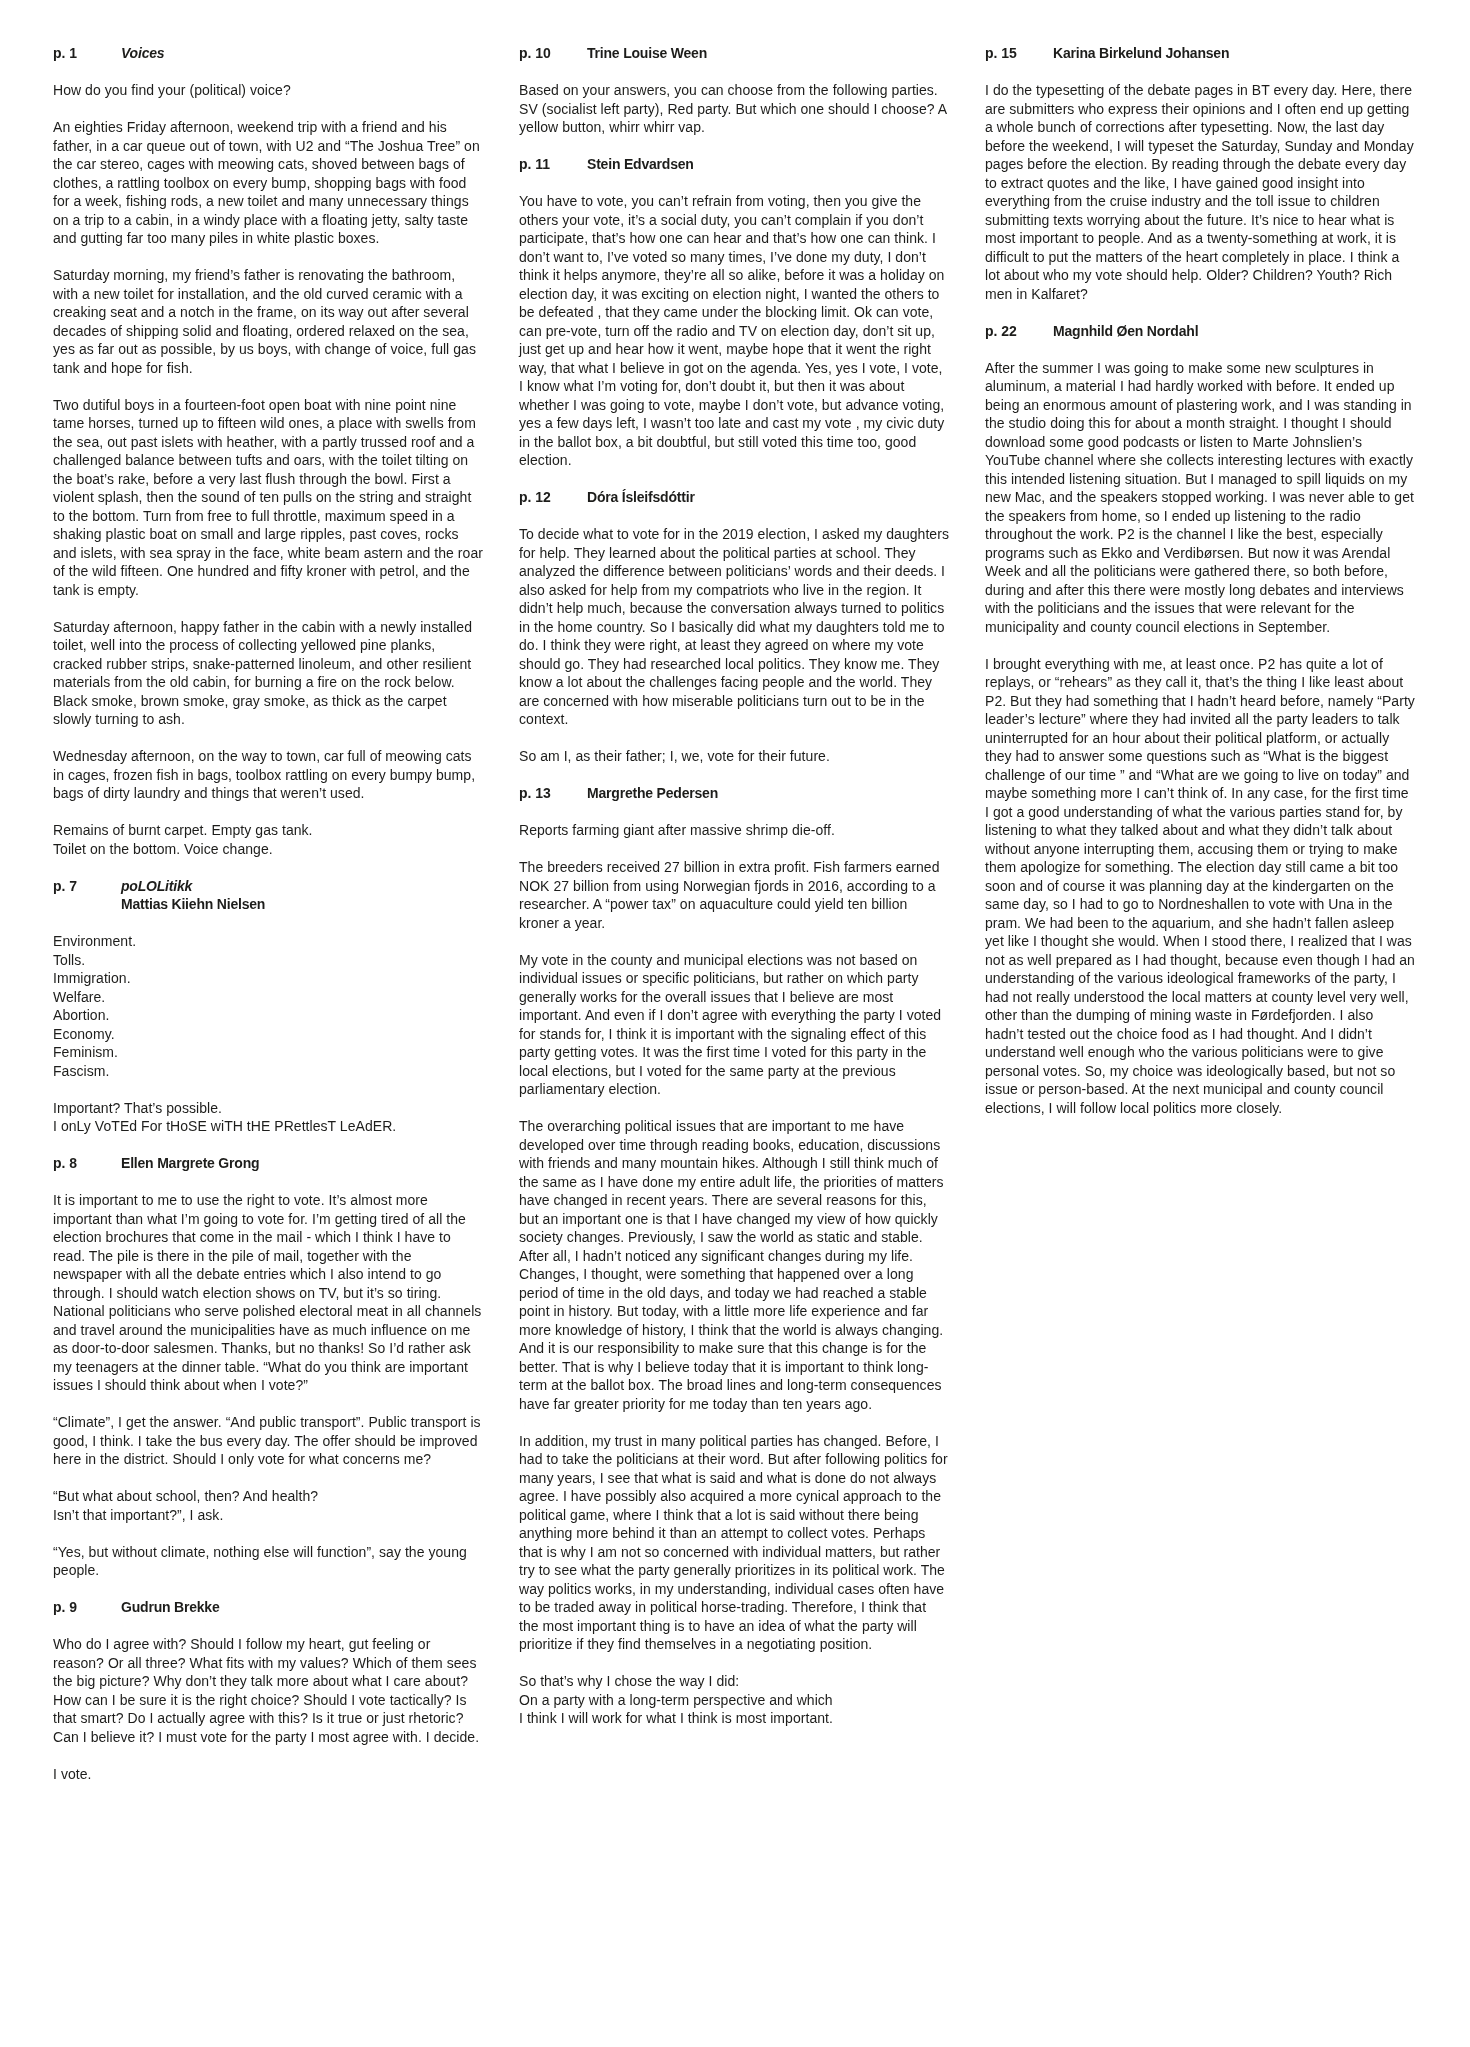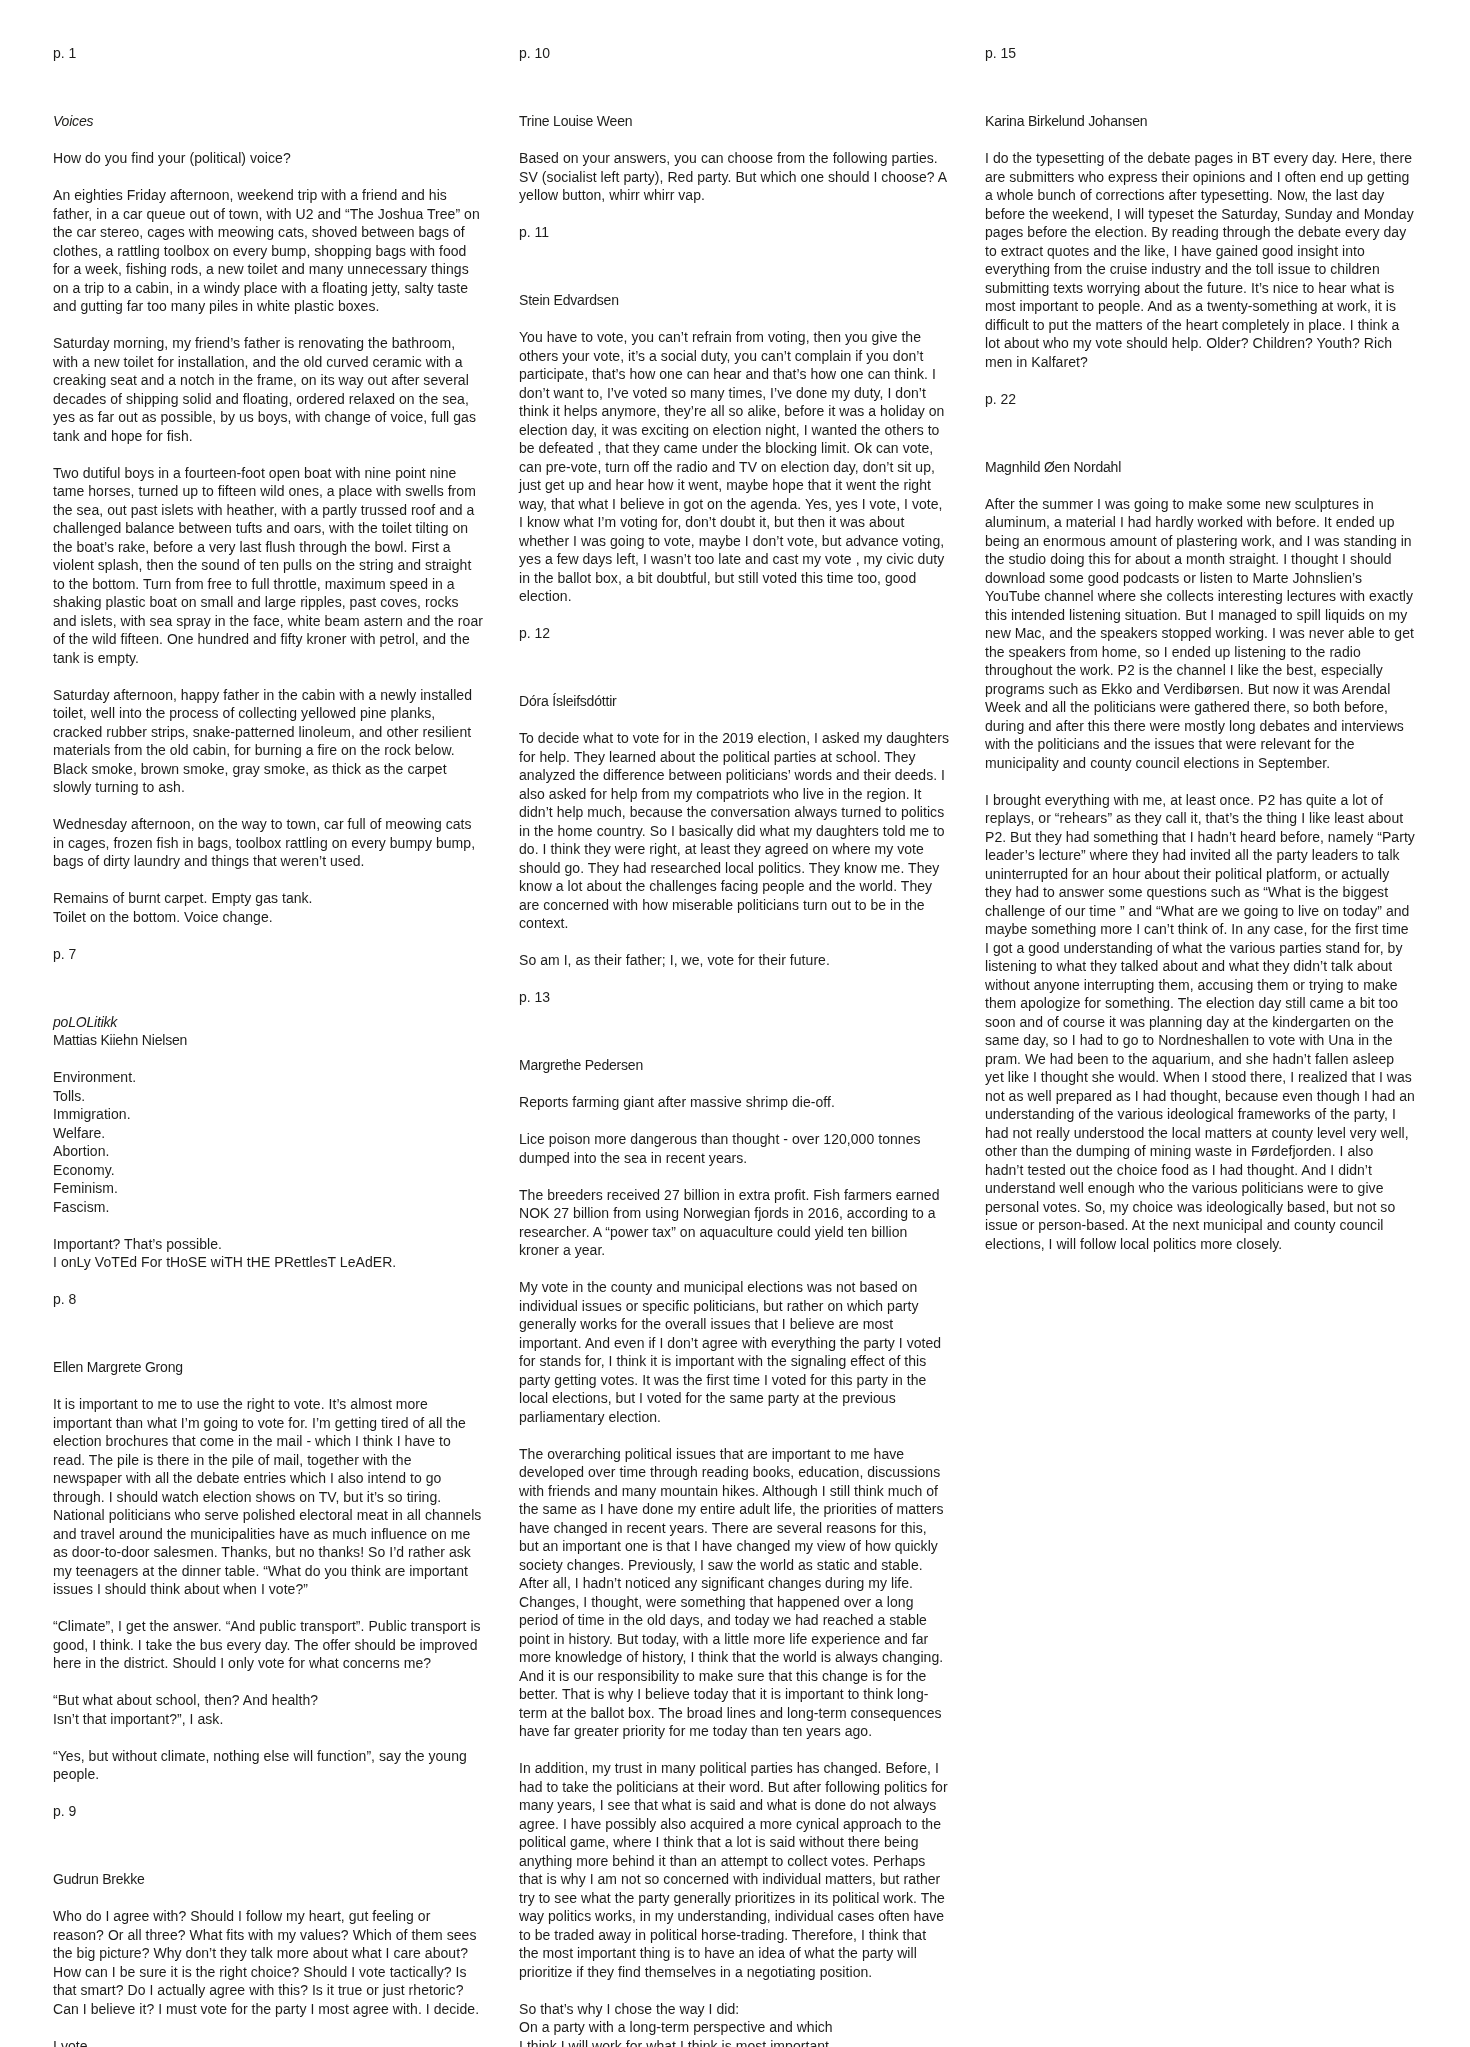--- a/index.html
+++ b/index.html
@@ -27,22 +27,21 @@
     line-height: 18.5px;
   }
   .para {
     margin: 0 0 18.5px 0;
     white-space: pre-line;
     letter-spacing: 0.05px;
   }
   .entry {
     display: flex;
     margin: 0 0 18.5px 0;
-    font-weight: 400;
-    flex-direction: column;
+    font-weight: 700;
   }
   .entry.extra-gap {
     margin-top: 18px;
   }
   .page-num {
     flex: 0 0 68px;
     width: 68px;
   }
   .title {
     flex: 1;
@@ -135,21 +134,20 @@
       </div>
       <p class="para">To decide what to vote for in the 2019 election, I asked my daughters for help. They learned about the political parties at school. They analyzed the difference between politicians’ words and their deeds. I also asked for help from my compatriots who live in the region. It didn’t help much, because the conversation always turned to politics in the home country. So I basically did what my daughters told me to do. I think they were right, at least they agreed on where my vote should go. They had researched local politics. They know me. They know a lot about the challenges facing people and the world. They are concerned with how miserable politicians turn out to be in the context.</p>
       <p class="para">So am I, as their father; I, we, vote for their future.</p>
       <div class="entry">
         <span class="page-num">p. 13</span>
         <span class="title">
           <span class="title-line">Margrethe Pedersen</span>
         </span>
       </div>
       <p class="para">Reports farming giant after massive shrimp die-off.</p>
-      <p class="para">Lice poison more dangerous than thought - over 120,000 tonnes dumped into the sea in recent years.</p>
       <p class="para">The breeders received 27 billion in extra profit. Fish farmers earned NOK 27 billion from using Norwegian fjords in 2016, according to a researcher. A “power tax” on aquaculture could yield ten billion kroner a year.</p>
       <p class="para">My vote in the county and municipal elections was not based on individual issues or specific politicians, but rather on which party generally works for the overall issues that I believe are most important. And even if I don’t agree with everything the party I voted for stands for, I think it is important with the signaling effect of this party getting votes. It was the first time I voted for this party in the local elections, but I voted for the same party at the previous parliamentary election.</p>
       <p class="para">The overarching political issues that are important to me have developed over time through reading books, education, discussions with friends and many mountain hikes. Although I still think much of the same as I have done my entire adult life, the priorities of matters have changed in recent years. There are several reasons for this, but an important one is that I have changed my view of how quickly society changes. Previously, I saw the world as static and stable. After all, I hadn’t noticed any significant changes during my life. Changes, I thought, were something that happened over a long period of time in the old days, and today we had reached a stable point in history. But today, with a little more life experience and far more knowledge of history, I think that the world is always changing. And it is our responsibility to make sure that this change is for the better. That is why I believe today that it is important to think long-term at the ballot box. The broad lines and long-term consequences have far greater priority for me today than ten years ago.</p>
       <p class="para">In addition, my trust in many political parties has changed. Before, I had to take the politicians at their word. But after following politics for many years, I see that what is said and what is done do not always agree. I have possibly also acquired a more cynical approach to the political game, where I think that a lot is said without there being anything more behind it than an attempt to collect votes. Perhaps that is why I am not so concerned with individual matters, but rather try to see what the party generally prioritizes in its political work. The way politics works, in my understanding, individual cases often have to be traded away in political horse-trading. Therefore, I think that the most important thing is to have an idea of what the party will prioritize if they find themselves in a negotiating position.</p>
       <p class="para">So that’s why I chose the way I did:
 On a party with a long-term perspective and which
 I think I will work for what I think is most important.</p>
     </div>
     <div class="column">
       <div class="entry">

